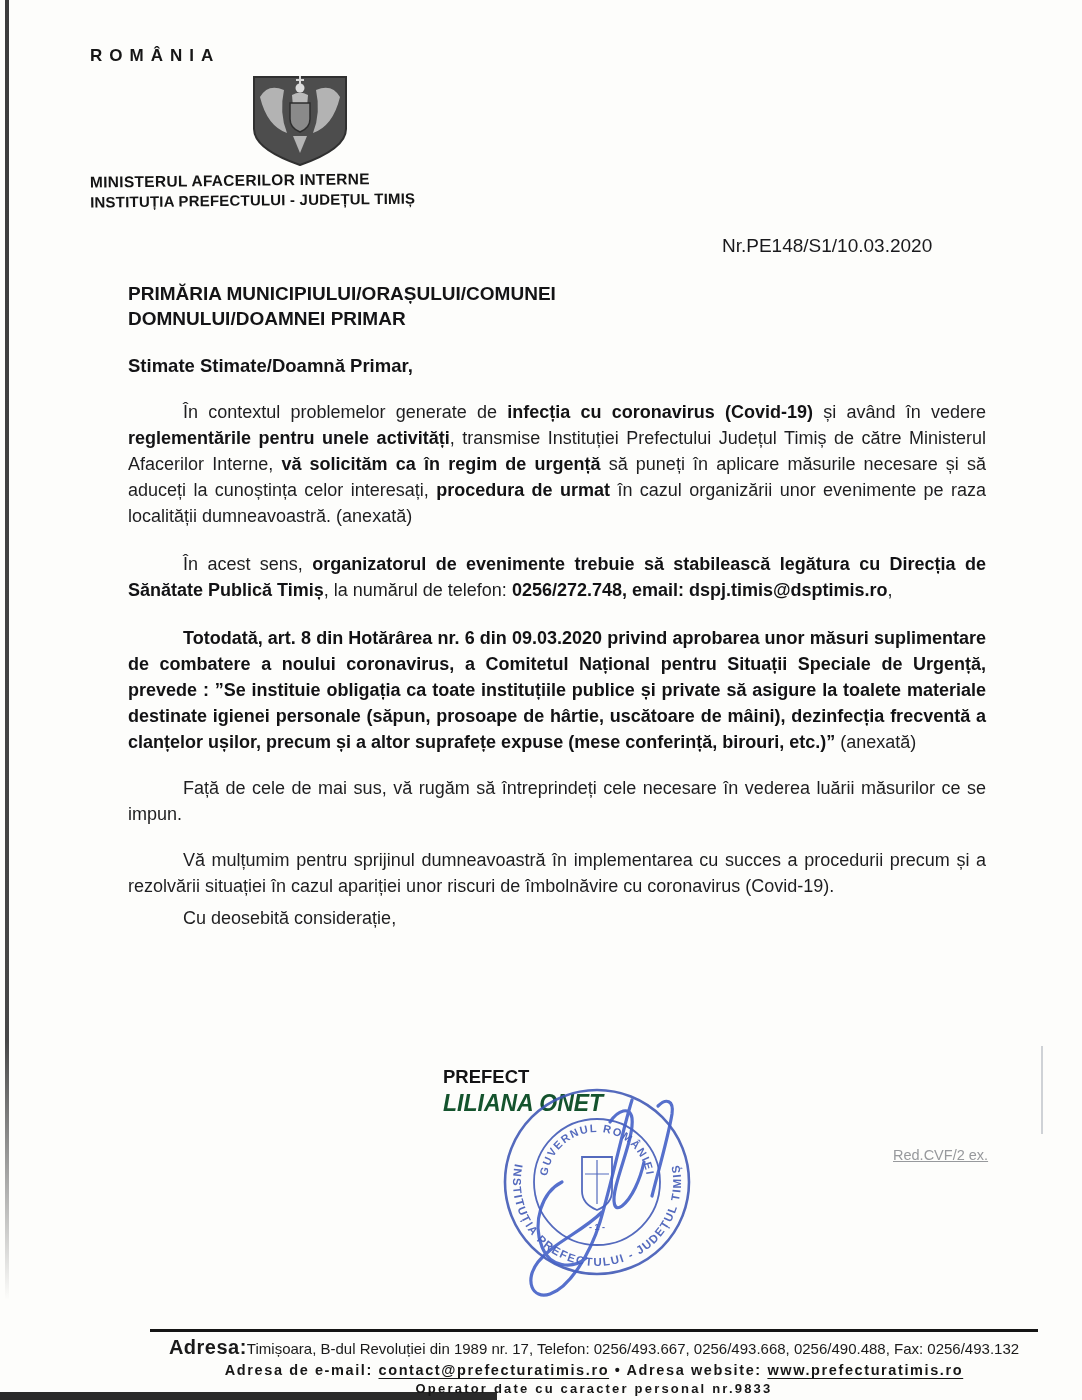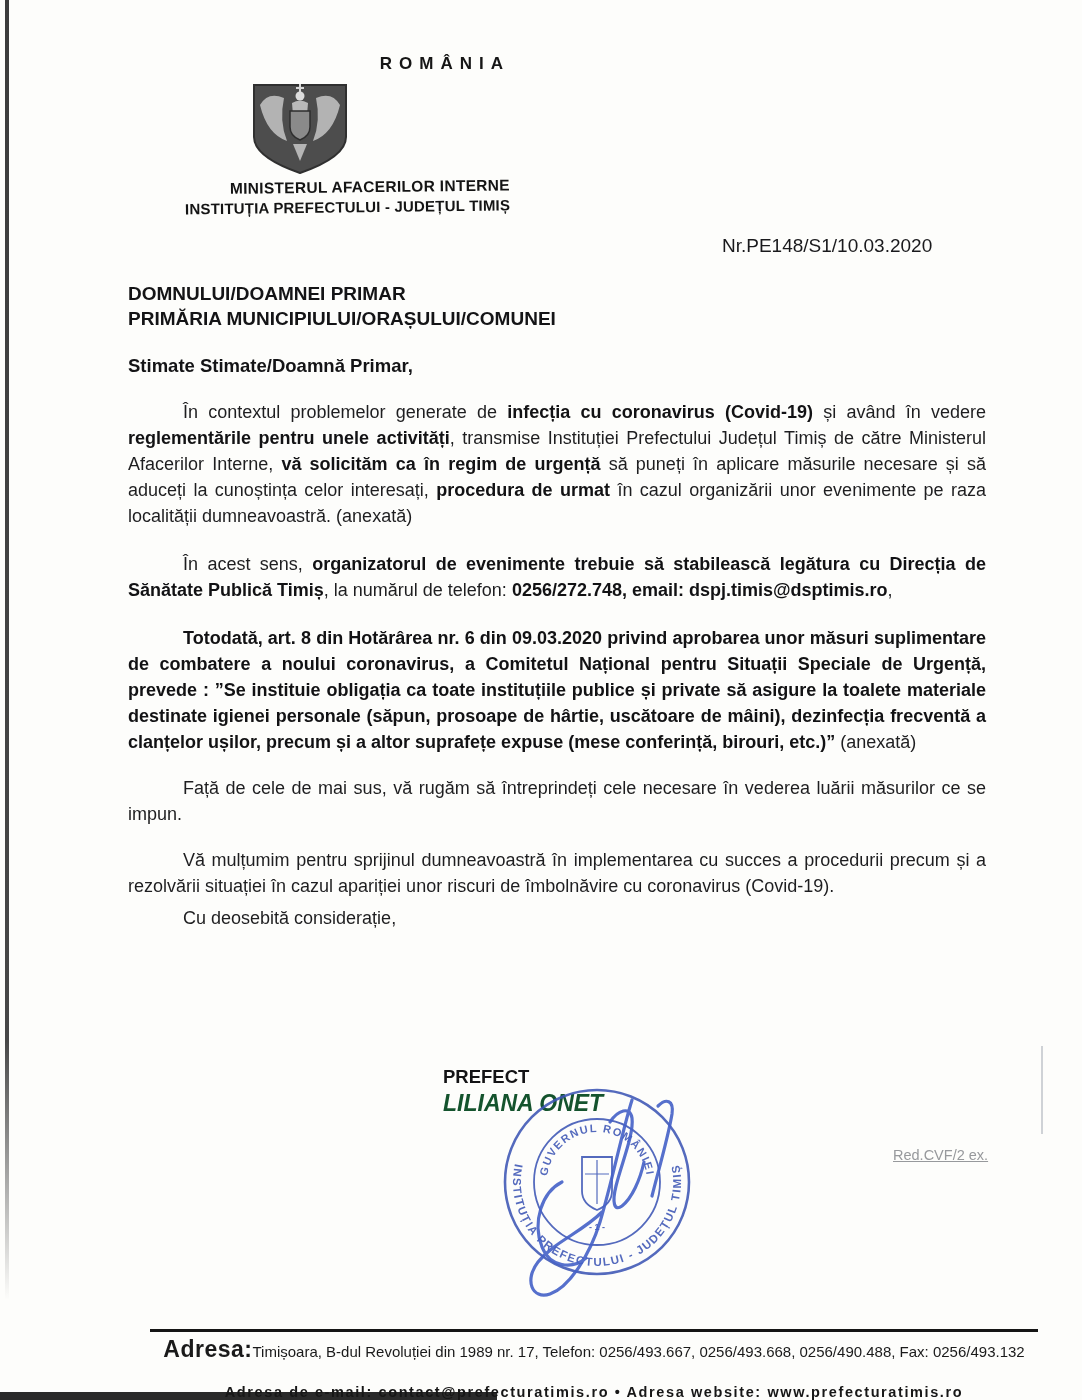--- a/index.html
+++ b/index.html
@@ -8,21 +8,21 @@
     background:#fdfdfb;
     font-family:"Liberation Sans", sans-serif;
     color:#1c1c1c;
   }
   
   .scan-left-edge{position:absolute;left:5px;top:0;width:4px;height:1300px;
     background:linear-gradient(180deg,#3c3c3c 0%,#474747 80%,rgba(70,70,70,0) 100%);}
   .scan-bottom-bar{position:absolute;left:0;top:1392px;width:497px;height:8px;background:#2a2a2a;}
   .scan-right-mark{position:absolute;left:1041px;top:1046px;width:2px;height:88px;background:#cfd2d6;}
   
-  .header-block{position:absolute;left:90px;top:54px;width:420px;text-align:right;}
+  .header-block{position:absolute;left:90px;top:46px;width:420px;text-align:left;}
   .country-name{font-size:17px;font-weight:bold;letter-spacing:7px;color:#161616;}
   .coat-of-arms{display:block;margin:7px auto 4px auto;}
   .header-lines{transform:rotate(-0.7deg);}
   .ministry-line{font-size:15.5px;font-weight:bold;letter-spacing:0.3px;color:#141414;}
   .institution-line{font-size:15px;font-weight:bold;letter-spacing:0.2px;margin-top:2px;color:#141414;}
   
   .ref-number{position:absolute;left:722px;top:235px;font-size:19px;color:#19191c;}
   
   .main-text{position:absolute;left:128px;top:281px;width:858px;}
   .recipient-line{font-size:19px;font-weight:bold;line-height:25px;color:#141416;}
@@ -35,22 +35,22 @@
   
   .sig-block{position:absolute;left:443px;top:1064px;width:250px;text-align:left;}
   .sig-title{font-size:18.5px;font-weight:bold;line-height:26px;color:#131315;}
   .sig-name{font-size:23px;font-weight:bold;line-height:26px;color:#14532d;font-style:italic;}
   .stamp-svg{position:absolute;left:462px;top:1062px;opacity:0.88;}
   .red-note{position:absolute;left:893px;top:1147px;font-size:14.5px;color:#97999c;text-decoration:underline;}
   
   .footer{position:absolute;left:150px;top:1329px;width:888px;text-align:center;}
   .footer-rule{height:3px;background:#151515;margin-bottom:4px;}
   .footer-line1{font-size:15px;color:#1a1a1a;white-space:nowrap;}
-  .footer-line1 .addr-label{font-size:23px;font-weight:bold;letter-spacing:0.5px;}
-  .footer-line2{margin-top:21px;font-size:14.5px;font-weight:bold;letter-spacing:1.6px;
+  .footer-line1 .addr-label{font-size:20px;font-weight:bold;letter-spacing:0.5px;}
+  .footer-line2{margin-top:3px;font-size:14.5px;font-weight:bold;letter-spacing:1.6px;
     color:#171717;white-space:nowrap;}
   .footer-line2 a{color:#171717;text-decoration:underline;text-underline-offset:3px;}
   .footer-line3{margin-top:3px;font-size:13px;font-weight:bold;letter-spacing:2.2px;color:#171717;}
 </style>
 </head>
 <body>
 
 <div class="page">
 
   <div class="scan-left-edge"></div>
@@ -71,22 +71,22 @@
     </svg>
     <div class="header-lines">
       <div class="ministry-line">MINISTERUL AFACERILOR INTERNE</div>
       <div class="institution-line">INSTITUȚIA PREFECTULUI - JUDEȚUL TIMIȘ</div>
     </div>
   </div>
 
   <div class="ref-number">Nr.PE148/S1/10.03.2020</div>
 
   <div class="main-text">
+    <div class="recipient-line">PRIMĂRIA MUNICIPIULUI/ORAȘULUI/COMUNEI</div>
     <div class="recipient-line">DOMNULUI/DOAMNEI PRIMAR</div>
-    <div class="recipient-line">PRIMĂRIA MUNICIPIULUI/ORAȘULUI/COMUNEI</div>
 
     <div class="salutation">Stimate Stimate/Doamnă Primar,</div>
 
     <p class="para"><span>În contextul problemelor generate de </span><b>infecția cu coronavirus (Covid-19)</b><span> și având în vedere </span><b>reglementările pentru unele activități</b><span>, transmise Instituției Prefectului Județul Timiș de către Ministerul Afacerilor Interne, </span><b>vă solicităm ca în regim de urgență</b><span> să puneți în aplicare măsurile necesare și să aduceți la cunoștința celor interesați, </span><b>procedura de urmat</b><span> în cazul organizării unor evenimente pe raza localității dumneavoastră. (anexată)</span></p>
 
     <p class="para"><span>În acest sens, </span><b>organizatorul de evenimente trebuie să stabilească legătura cu Direcția de Sănătate Publică Timiș</b><span>, la numărul de telefon: </span><b>0256/272.748, email: dspj.timis@dsptimis.ro</b><span>,</span></p>
 
     <p class="para"><b>Totodată, art. 8 din Hotărârea nr. 6 din 09.03.2020 privind aprobarea unor măsuri suplimentare de combatere a noului coronavirus, a Comitetul Național pentru Situații Speciale de Urgență, prevede : ”Se instituie obligația ca toate instituțiile publice și private să asigure la toalete materiale destinate igienei personale (săpun, prosoape de hârtie, uscătoare de mâini), dezinfecția frecventă a clanțelor ușilor, precum și a altor suprafețe expuse (mese conferință, birouri, etc.)”</b><span> (anexată)</span></p>
 
     <p class="para tight">Față de cele de mai sus, vă rugăm să întreprindeți cele necesare în vederea luării măsurilor ce se impun.</p>

